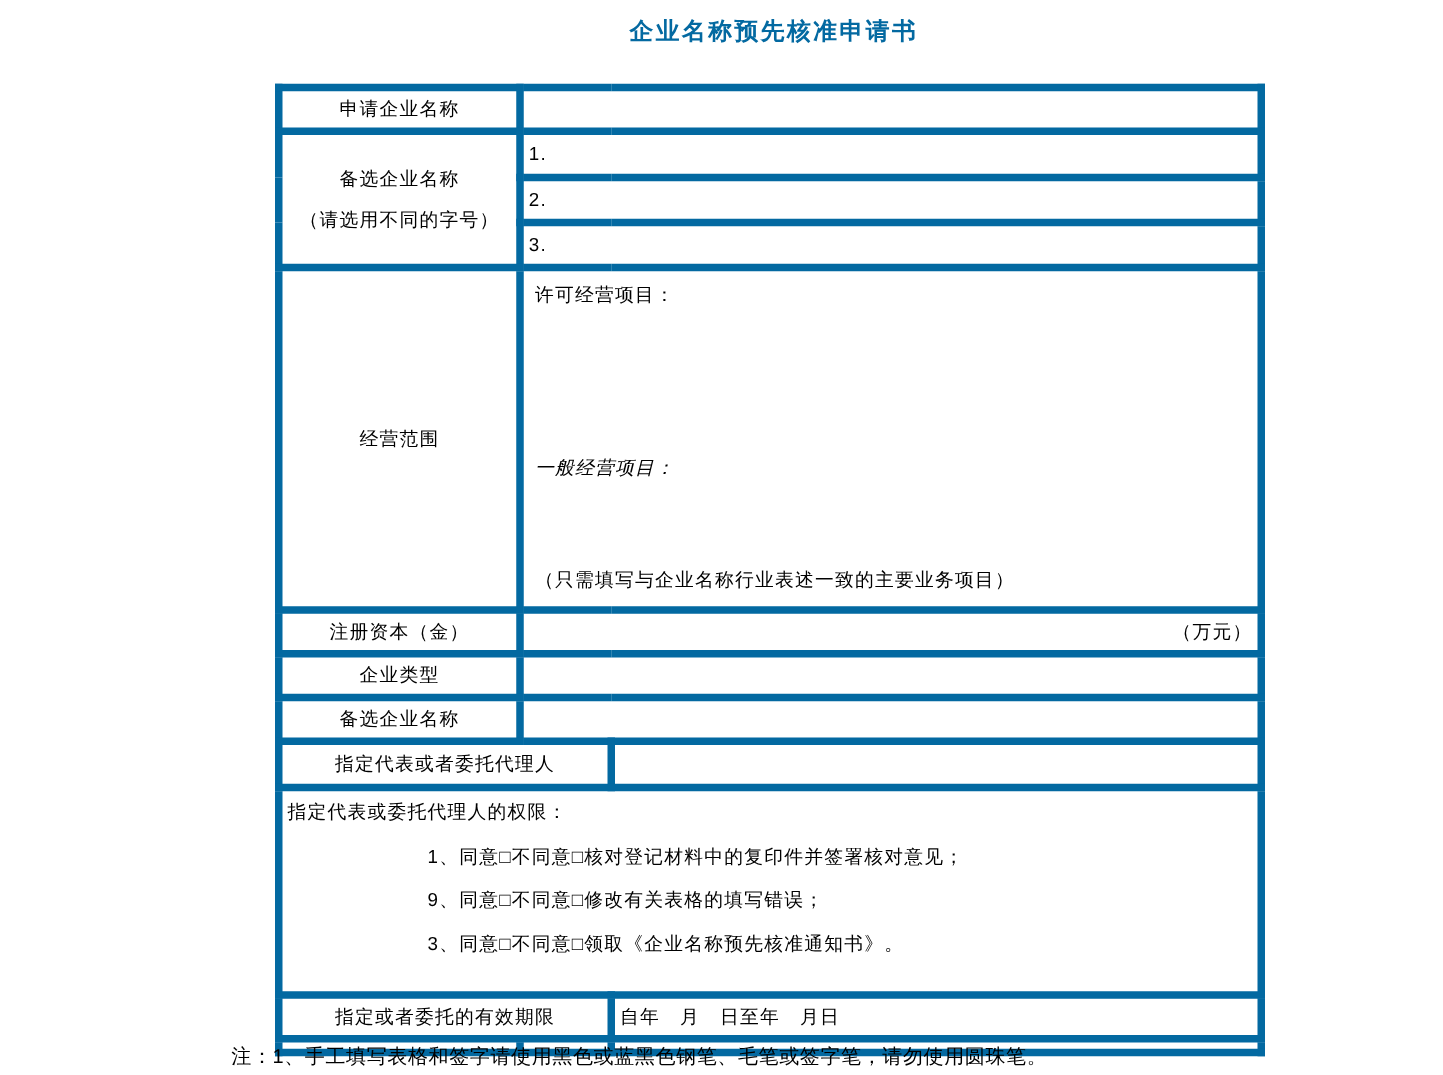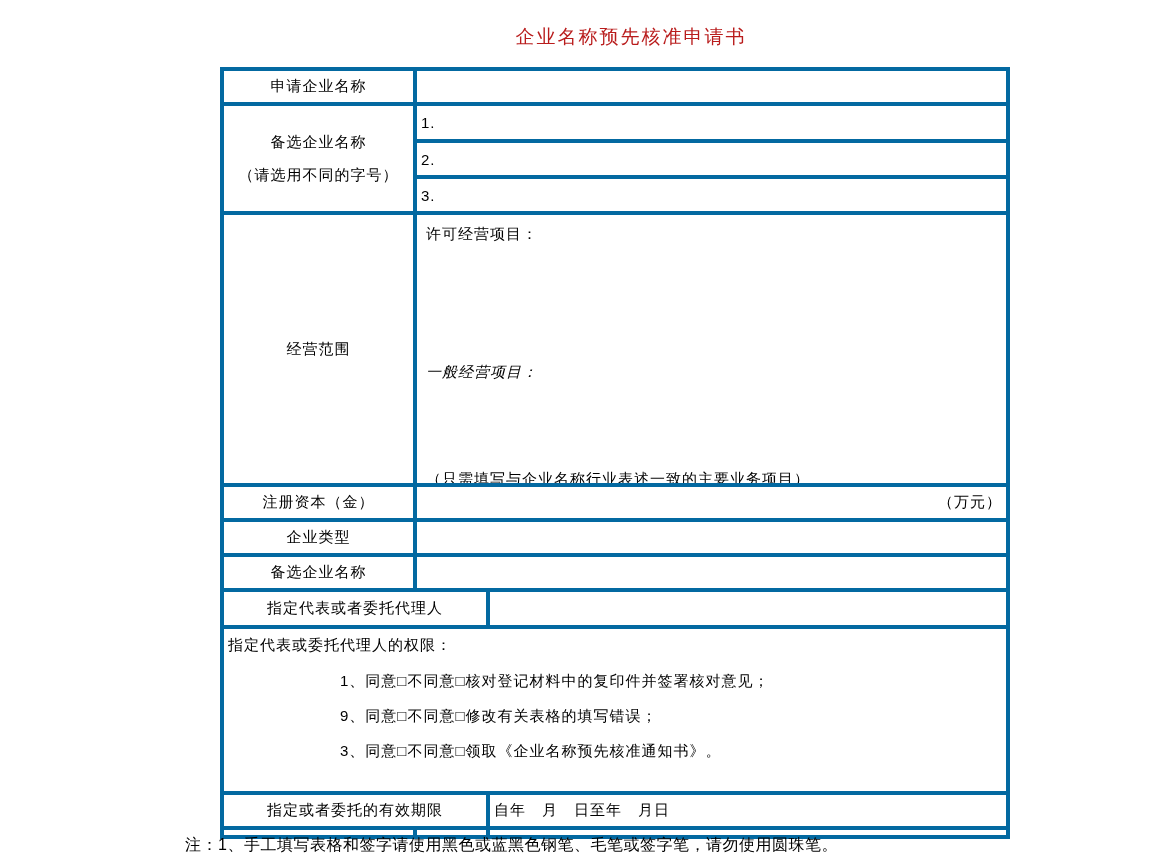--- a/index.html
+++ b/index.html
@@ -13,37 +13,37 @@
     position: relative;
     font-family: "Liberation Sans", sans-serif;
     color: #000000;
     overflow: hidden;
   }
   .doc-title {
     position: absolute;
     top: 8px;
     left: 222px;
     width: 786px;
-    margin: 16px;
+    margin: 4px;
     text-align: center;
     font-size: 19px;
-    font-weight: normal;
+    font-weight: bold;
     letter-spacing: 2px;
-    color: #b91c1c;
+    color: #0369a1;
   }
   table.form-table {
     position: absolute;
     top: 67px;
     left: 220px;
     border-collapse: collapse;
     table-layout: fixed;
     border: 2px solid #000000;
   }
   table.form-table td {
-    border: 4px solid #0369a1;
+    border: 6px solid #0369a1;
     font-size: 15px;
     letter-spacing: 1px;
     padding: 2px 4px;
     overflow: hidden;
     background: #ffffff;
   }
   td.lbl {
     text-align: center;
     vertical-align: middle;
   }
@@ -63,21 +63,21 @@
     height: 264px;
     width: 100%;
   }
   .scope-line {
     position: absolute;
     left: 5px;
     white-space: nowrap;
   }
   .scope-line.l1 { top: 8px; }
   .scope-line.l2 { top: 146px; font-style: italic; }
-  .scope-line.l3 { top: 253px; }
+  .scope-line.l3 { top: 236px; }
   td.capital-val {
     text-align: right;
     vertical-align: middle;
     padding-right: 4px;
   }
   td.authority-cell {
     vertical-align: top;
     padding: 2px 4px;
     margin-left: 16px;
   }

